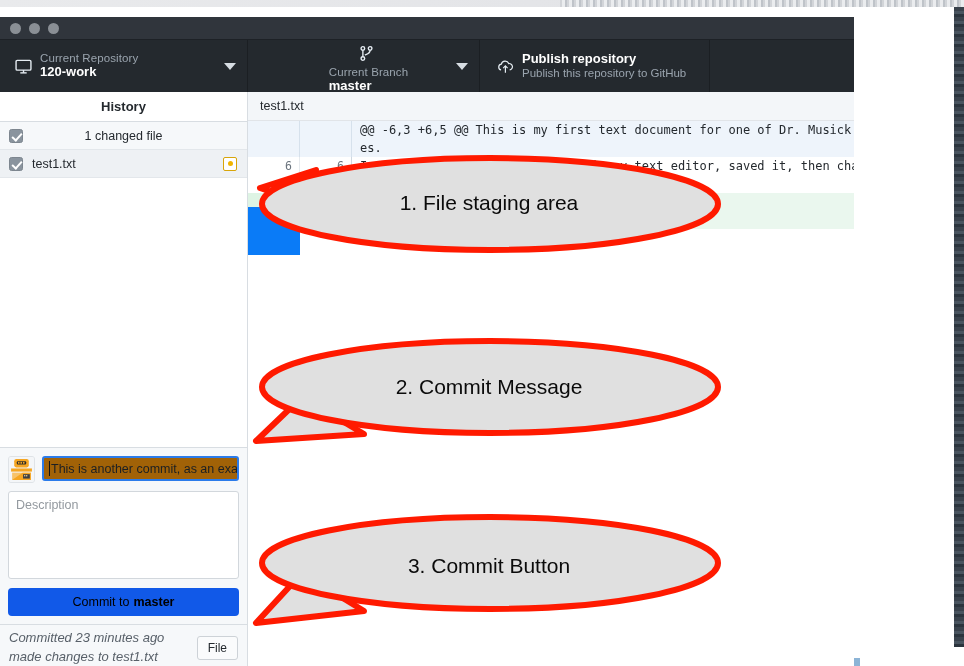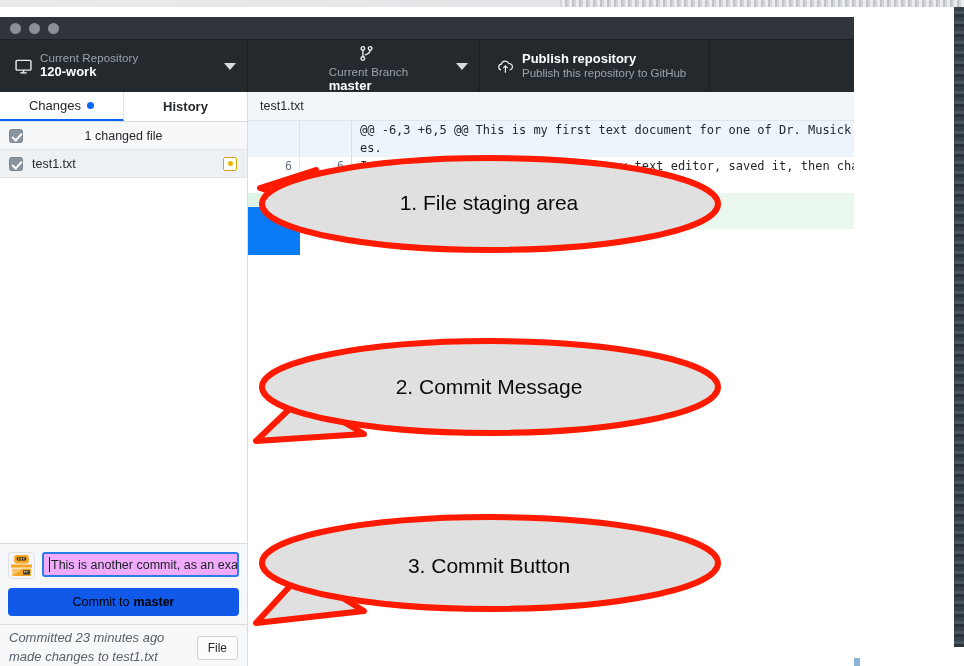--- a/index.html
+++ b/index.html
@@ -139,21 +139,21 @@
 
   
   .commit-area{border-top:1px solid #d8dde2;background:#f6f8fa;padding:8px;box-sizing:border-box;}
   .summary-row{display:flex;align-items:flex-start;gap:7px;}
   .avatar{
     width:27px;height:27px;flex:0 0 27px;border-radius:3px;overflow:hidden;
     background:#f2f4f6;border:1px solid #dfe3e7;box-sizing:border-box;
   }
   .summary-input{
     flex:1;height:25px;box-sizing:border-box;
-    border:2px solid #2b7bea;border-radius:3px;background:#f0abfc;
+    border:2px solid #2b7bea;border-radius:3px;background:#a16207;
     display:flex;align-items:center;padding:0 5px;overflow:hidden;
     font-size:12.5px;color:#1b1f23;white-space:nowrap;position:relative;
   }
   .caret-bar{
     width:1px;height:15px;background:#111;margin-right:1px;flex:0 0 1px;
   }
   .desc-box{
     margin-top:8px;height:88px;box-sizing:border-box;
     border:1px solid #d2d7dc;border-radius:3px;background:#fff;
     padding:6px 7px;font-size:12.5px;color:#93999f;
@@ -288,24 +288,20 @@
       </div>
 
       <div class="tb-cell tb-rest"></div>
     </div>
 
     <div class="body">
 
       <div class="left">
 
         <div class="tabs">
-          <div class="tab active">
-            <span>Changes</span>
-            <span class="tab-dot"></span>
-          </div>
           <div class="tab">
             <span>History</span>
           </div>
         </div>
 
         <div class="changes-head">
           <span class="chk"></span>
           <span class="changes-head-label">1 changed file</span>
         </div>
 
@@ -334,20 +330,23 @@
                 <rect x="14.4" y="17.4" width="1.3" height="1.2" fill="#f5d08a"></rect>
                 <rect x="16.3" y="17.4" width="1.3" height="1.2" fill="#f5d08a"></rect>
               </svg>
             </span>
             <span class="summary-input">
               <span class="caret-bar"></span>
               <span>This is another commit, as an exa</span>
             </span>
           </div>
 
+          <div class="desc-box">
+            <span>Description</span>
+          </div>
 
           <div class="commit-btn">
             <span>Commit to</span>
             <b>master</b>
           </div>
         </div>
 
         <div class="undo-bar">
           <span class="undo-text">
             <span>Committed 23 minutes ago</span><br>

